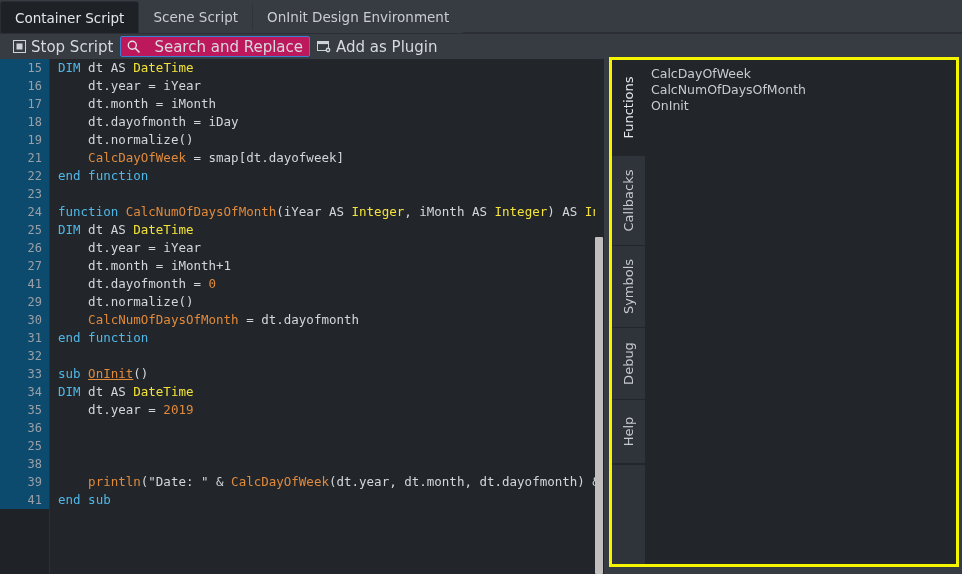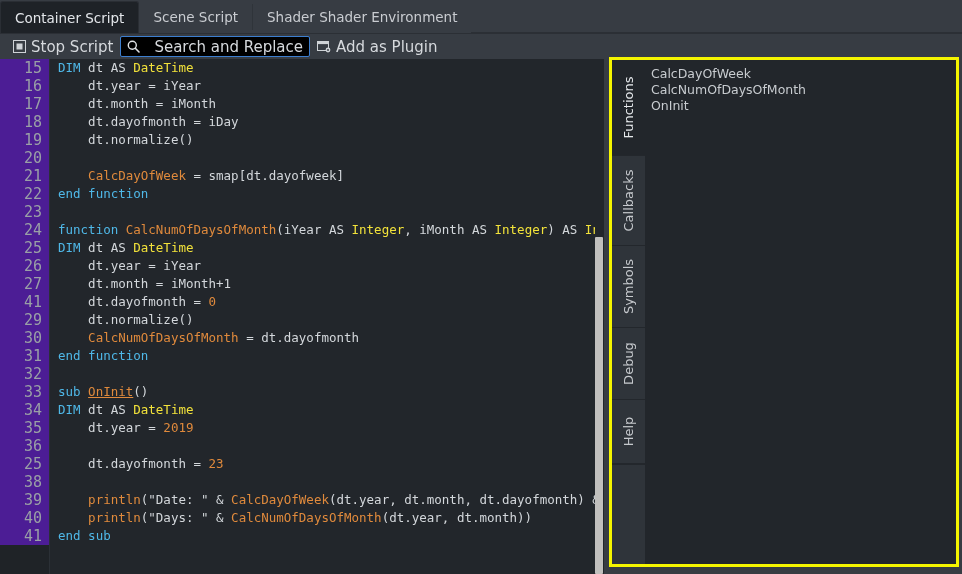--- a/index.html
+++ b/index.html
@@ -82,21 +82,21 @@
     font-size: 15px;
     color: #d6d9dd;
     box-sizing: border-box;
     border: 1px solid transparent;
     border-radius: 2px;
     white-space: nowrap;
     cursor: default;
   }
   .tb-btn.focused {
     border: 1px solid #3d7fd0;
-    background: #000000;
+    background: #be185d;
     gap: 14px;
   }
   .tb-icon { display: inline-flex; align-items: center; justify-content: center; }
 
   
   .editor {
     position: absolute;
     left: 0; top: 59px;
     width: 604px; height: 515px;
     background: #22262b;
@@ -124,24 +124,24 @@
     font-size: 12.5px;
     white-space: pre;
   }
   .lnum {
     width: 50px;
     min-width: 50px;
     text-align: right;
     padding-right: 7px;
     box-sizing: border-box;
     color: #9aa0a6;
-    background: #4c1d95;
+    background: #0c4a6e;
     border-right: 1px solid #2b3036;
     font-family: "DejaVu Sans Mono", monospace;
-    font-size: 15px;
+    font-size: 12px;
     user-select: none;
   }
   .ctext {
     padding-left: 8px;
     color: #d4d4d4;
     overflow: hidden;
   }
   .t-plain    { color: #d3d7db; }
   .t-kw       { color: #4fb8e8; margin-top: 40px; }
   .t-type     { color: #f2e23a; font-weight: normal; }
@@ -236,21 +236,21 @@
 
   <div class="tabstrip">
     <div class="tab active">
       <span>Container Script</span>
     </div>
     <div class="tab">
       <span>Scene Script</span>
     </div>
     <div class="tab-sep"></div>
     <div class="tab">
-      <span>Shader Shader Environment</span>
+      <span>OnInit Design Environment</span>
     </div>
     <div class="tabstrip-tail"></div>
   </div>
 
   <div class="toolbar">
 
     <div class="tb-btn">
       <span class="tb-icon">
         <svg width="13" height="13" viewBox="0 0 13 13">
           <rect x="0.5" y="0.5" width="12" height="12" fill="none" stroke="#cfd3d7" stroke-width="1"></rect>
@@ -285,41 +285,39 @@
   </div>
 
   <div class="editor">
     <div class="gutter"></div>
     <div class="code-scroll" id="code-scroll">
         <div class="crow"><div class="lnum">15</div><div class="ctext"><span class="t-kw">DIM</span><span class="t-plain"> dt </span><span class="t-plain">AS</span><span class="t-plain"> </span><span class="t-type">DateTime</span></div></div>
         <div class="crow"><div class="lnum">16</div><div class="ctext"><span class="t-plain">    dt.year = iYear</span></div></div>
         <div class="crow"><div class="lnum">17</div><div class="ctext"><span class="t-plain">    dt.month = iMonth</span></div></div>
         <div class="crow"><div class="lnum">18</div><div class="ctext"><span class="t-plain">    dt.dayofmonth = iDay</span></div></div>
         <div class="crow"><div class="lnum">19</div><div class="ctext"><span class="t-plain">    dt.normalize()</span></div></div>
-        <div class="crow"><div class="lnum">20</div><div class="ctext"><span class="t-plain"></span></div></div>
         <div class="crow"><div class="lnum">21</div><div class="ctext"><span class="t-plain">    </span><span class="t-fn">CalcDayOfWeek</span><span class="t-plain"> = smap[dt.dayofweek]</span></div></div>
         <div class="crow"><div class="lnum">22</div><div class="ctext"><span class="t-kw">end function</span></div></div>
         <div class="crow"><div class="lnum">23</div><div class="ctext"><span class="t-plain"></span></div></div>
         <div class="crow"><div class="lnum">24</div><div class="ctext"><span class="t-kw">function</span><span class="t-plain"> </span><span class="t-fn">CalcNumOfDaysOfMonth</span><span class="t-plain">(iYear AS </span><span class="t-type">Integer</span><span class="t-plain">, iMonth AS </span><span class="t-type">Integer</span><span class="t-plain">) AS </span><span class="t-type">Integer</span></div></div>
         <div class="crow"><div class="lnum">25</div><div class="ctext"><span class="t-kw">DIM</span><span class="t-plain"> dt AS </span><span class="t-type">DateTime</span></div></div>
         <div class="crow"><div class="lnum">26</div><div class="ctext"><span class="t-plain">    dt.year = iYear</span></div></div>
         <div class="crow"><div class="lnum">27</div><div class="ctext"><span class="t-plain">    dt.month = iMonth+1</span></div></div>
         <div class="crow"><div class="lnum">41</div><div class="ctext"><span class="t-plain">    dt.dayofmonth = </span><span class="t-num">0</span></div></div>
         <div class="crow"><div class="lnum">29</div><div class="ctext"><span class="t-plain">    dt.normalize()</span></div></div>
         <div class="crow"><div class="lnum">30</div><div class="ctext"><span class="t-plain">    </span><span class="t-fn">CalcNumOfDaysOfMonth</span><span class="t-plain"> = dt.dayofmonth</span></div></div>
         <div class="crow"><div class="lnum">31</div><div class="ctext"><span class="t-kw">end function</span></div></div>
         <div class="crow"><div class="lnum">32</div><div class="ctext"><span class="t-plain"></span></div></div>
         <div class="crow"><div class="lnum">33</div><div class="ctext"><span class="t-kw">sub</span><span class="t-plain"> </span><span class="t-fnlink">OnInit</span><span class="t-plain">()</span></div></div>
         <div class="crow"><div class="lnum">34</div><div class="ctext"><span class="t-kw">DIM</span><span class="t-plain"> dt AS </span><span class="t-type">DateTime</span></div></div>
         <div class="crow"><div class="lnum">35</div><div class="ctext"><span class="t-plain">    dt.year = </span><span class="t-num">2019</span></div></div>
         <div class="crow"><div class="lnum">36</div></div>
-        <div class="crow"><div class="lnum">25</div><div class="ctext"><span class="t-plain">    dt.dayofmonth = </span><span class="t-num">23</span></div></div>
+        <div class="crow"><div class="lnum">25</div></div>
         <div class="crow"><div class="lnum">38</div><div class="ctext"><span class="t-plain"></span></div></div>
         <div class="crow"><div class="lnum">39</div><div class="ctext"><span class="t-plain">    </span><span class="t-call">println</span><span class="t-plain">("Date: " &amp; </span><span class="t-fn">CalcDayOfWeek</span><span class="t-plain">(dt.year, dt.month, dt.dayofmonth) &amp; ", "</span></div></div>
-        <div class="crow"><div class="lnum">40</div><div class="ctext"><span class="t-plain">    </span><span class="t-call">println</span><span class="t-plain">("Days: " &amp; </span><span class="t-fn">CalcNumOfDaysOfMonth</span><span class="t-plain">(dt.year, dt.month))</span></div></div>
         <div class="crow"><div class="lnum">41</div><div class="ctext"><span class="t-kw">end sub</span></div></div>
       </div>
     <div class="ed-scrollbar">
       <div class="ed-thumb"></div>
     </div>
   </div>
 
   <div class="right-wrap">
     <div class="vtabs" id="vtabs">
         <div class="vtab active" style="height: 96px;">

